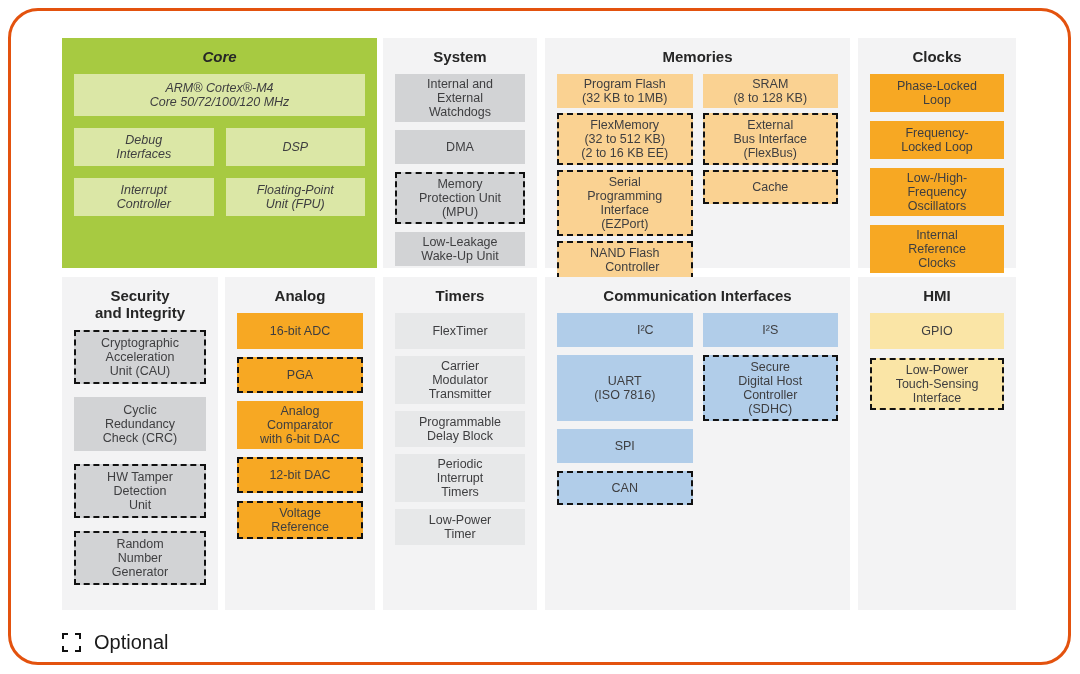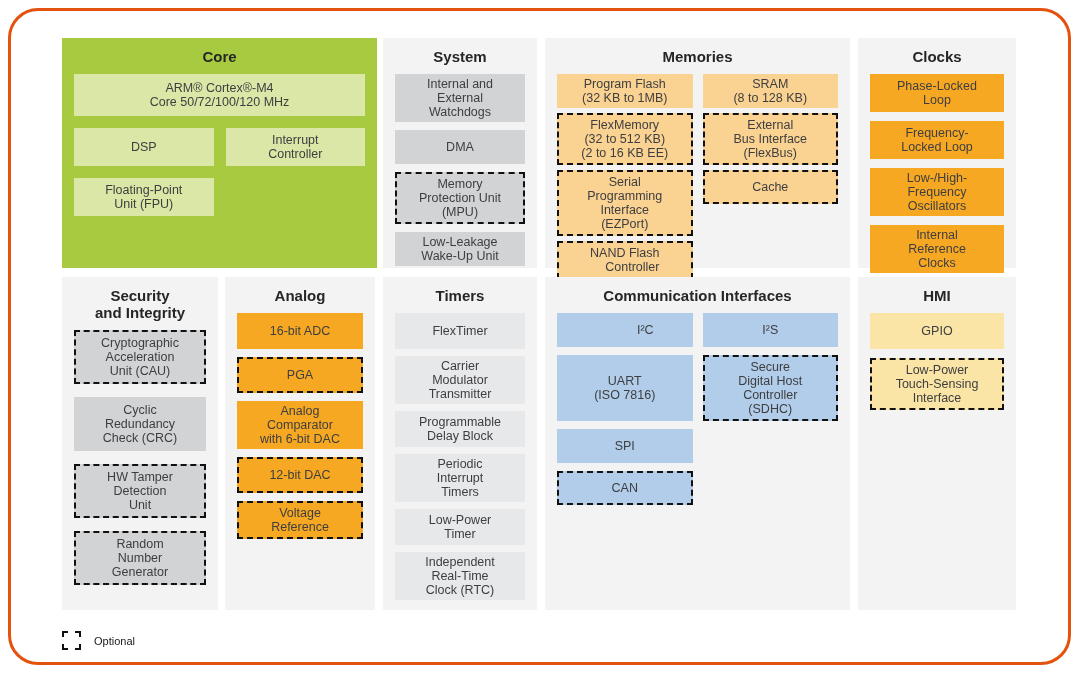--- a/index.html
+++ b/index.html
@@ -34,21 +34,21 @@
   }
   .dashed { border:2px dashed var(--dash); }
   .core-box       { background:var(--core-box); }
   .gray-box       { background:var(--gray-box); }
   .light-gray-box { background:var(--light-gray-box); }
   .tan-box        { background:var(--tan-box); }
   .orange-box     { background:var(--orange-box); }
   .blue-box       { background:var(--blue-box); }
   .yellow-box     { background:var(--yellow-box); }
 
-  .sec-core     { left:62px;  top:38px;  width:315px; height:230px; background:var(--core-bg); }
+  .sec-core     { left:62px;  top:38px;  width:315px; height:230px; background:var(--core-bg);font-style:italic; }
   .sec-system   { left:383px; top:38px;  width:154px; height:230px; }
   .sec-memories { left:545px; top:38px;  width:305px; height:230px; }
   .sec-clocks   { left:858px; top:38px;  width:158px; height:230px; }
   .sec-security { left:62px;  top:277px; width:156px; height:333px; }
   .sec-analog   { left:225px; top:277px; width:150px; height:333px; }
   .sec-timers   { left:383px; top:277px; width:154px; height:333px; }
   .sec-comm     { left:545px; top:277px; width:305px; height:333px; }
   .sec-hmi      { left:858px; top:277px; width:158px; height:333px; }
 
   .sec-core .blocks { display:grid; grid-template-columns:1fr 1fr; gap:12px; }
@@ -63,32 +63,34 @@
   .sec-clocks .blocks { gap:9px; }
   .sec-clocks .block  { min-height:38px; }
   .sec-hmi .blocks    { gap:9px; }
   .sec-hmi .block     { min-height:36px; }
 
   .legend {
     position:absolute; left:62px; top:631px;
     display:flex; align-items:center; gap:13px;
   }
   .legend-swatch { width:19px; height:19px; border:2px dashed var(--dash); box-sizing:border-box; }
-  .legend-label  { font-size:11px; color:#1a1a1a; }
+  .legend-label  { font-size:20px; color:#1a1a1a; }
 </style>
 </head>
 <body>
 
 <div class="frame"></div>
 
 <section class="col sec-core">
   <h2>Core</h2>
   <div class="blocks">
       <div class="block core-box" style="grid-column: 1 / -1;">ARM® Cortex®-M4
 Core 50/72/100/120 MHz</div>
+      <div class="block core-box">Debug
+Interfaces</div>
       <div class="block core-box">DSP</div>
       <div class="block core-box">Interrupt
 Controller</div>
       <div class="block core-box">Floating-Point
 Unit (FPU)</div>
     </div>
 </section>
 
 <section class="col sec-system">
   <h2>System</h2>
@@ -184,23 +186,20 @@
       <div class="block light-gray-box">Carrier
 Modulator
 Transmitter</div>
       <div class="block light-gray-box">Programmable
 Delay Block</div>
       <div class="block light-gray-box">Periodic
 Interrupt
 Timers</div>
       <div class="block light-gray-box">Low-Power
 Timer</div>
-      <div class="block light-gray-box">Independent
-Real-Time
-Clock (RTC)</div>
     </div>
 </section>
 
 <section class="col two-col sec-comm">
   <h2>Communication Interfaces</h2>
   <div class="blocks">
       <div class="block blue-box" style="grid-column: 1; padding-left: 45px;">I²C</div>
       <div class="block blue-box" style="grid-column: 2;">I²S</div>
       <div class="block blue-box" style="grid-column: 1;">UART
 (ISO 7816)</div>

